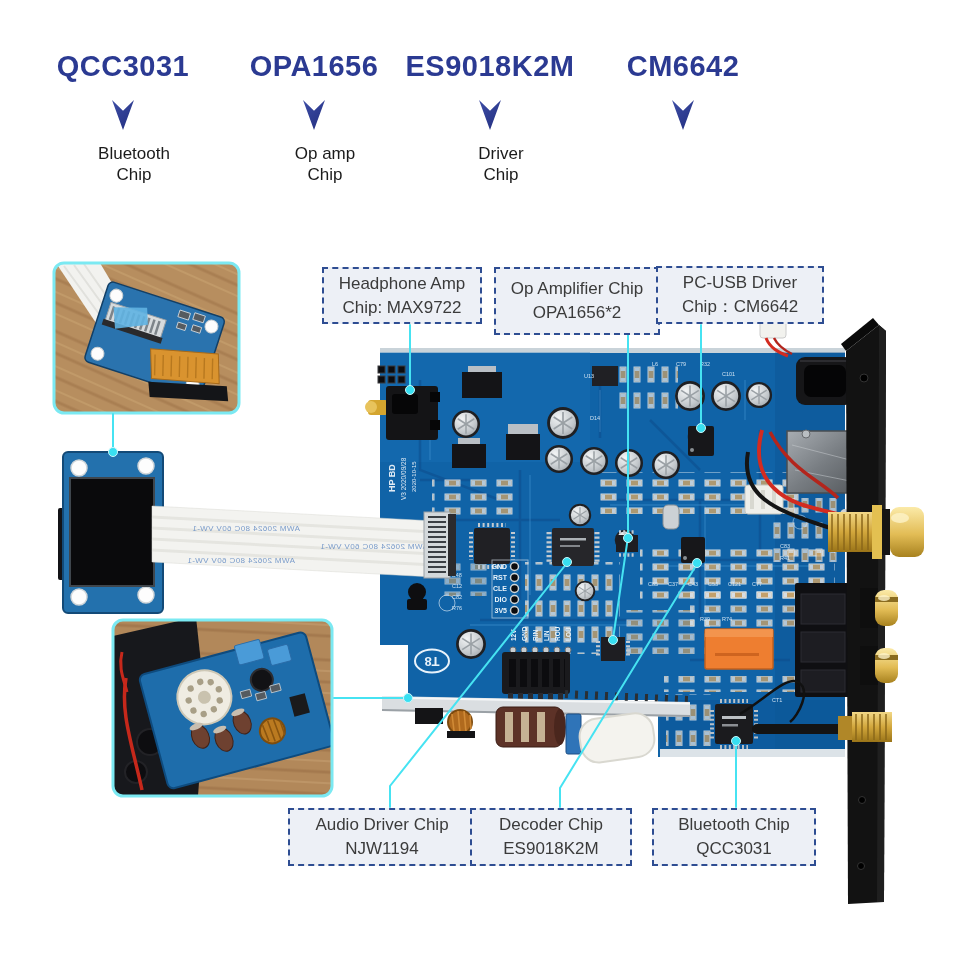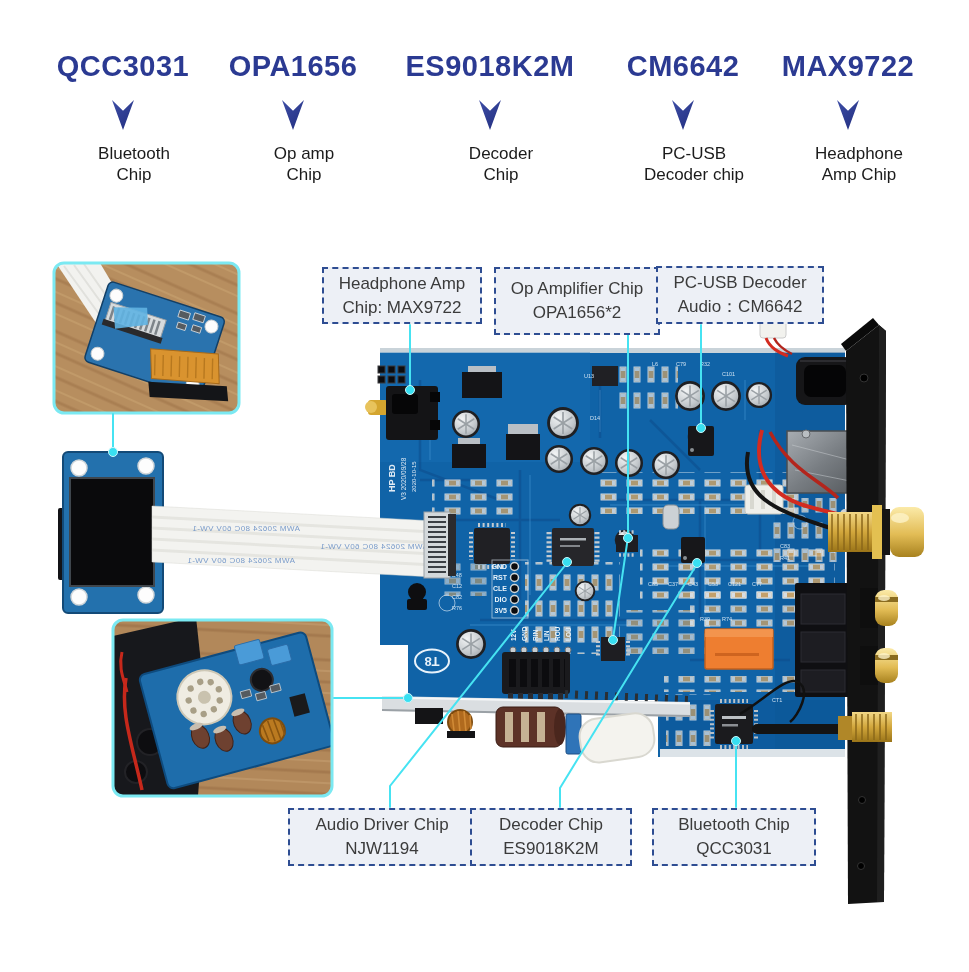--- a/index.html
+++ b/index.html
@@ -30,64 +30,52 @@
 <div class="stage">
 
   <div class="chip-col" style="left:43px;width:160px">
     <div class="chip-name">QCC3031</div>
     <div class="down-arrow"></div>
     <div class="chip-desc">
       <div>Bluetooth</div>
       <div>Chip</div>
     </div>
   </div>
-  <div class="chip-col" style="left:213px;width:160px">
+  <div class="chip-col" style="left:234px;width:160px">
     <div class="chip-name">OPA1656</div>
     <div class="down-arrow"></div>
     <div class="chip-desc">
       <div>Op amp</div>
       <div>Chip</div>
     </div>
   </div>
   <div class="chip-col" style="left:400px;width:180px">
     <div class="chip-name">ES9018K2M</div>
     <div class="down-arrow"></div>
     <div class="chip-desc">
-      <div>Decoder</div>
+      <div>Driver</div>
       <div>Chip</div>
     </div>
   </div>
   <div class="chip-col" style="left:593px;width:180px">
     <div class="chip-name">CM6642</div>
     <div class="down-arrow"></div>
-    <div class="chip-desc">
-      <div>PC-USB</div>
-      <div>Decoder chip</div>
-    </div>
-  </div>
-  <div class="chip-col" style="left:758px;width:180px">
-    <div class="chip-name">MAX9722</div>
-    <div class="down-arrow"></div>
-    <div class="chip-desc">
-      <div>Headphone</div>
-      <div>Amp Chip</div>
-    </div>
   </div>
 
   <div class="callout" style="left:322px;top:267px;width:160px;height:57px">
     <div>Headphone Amp</div>
     <div>Chip: MAX9722</div>
   </div>
   <div class="callout" style="left:494px;top:267px;width:166px;height:68px">
     <div>Op Amplifier Chip</div>
     <div>OPA1656*2</div>
   </div>
   <div class="callout" style="left:656px;top:266px;width:168px;height:58px">
-    <div>PC-USB Decoder</div>
-    <div>Audio：CM6642</div>
+    <div>PC-USB Driver</div>
+    <div>Chip：CM6642</div>
   </div>
   <div class="callout" style="left:288px;top:808px;width:188px;height:58px">
     <div>Audio Driver Chip</div>
     <div>NJW1194</div>
   </div>
   <div class="callout" style="left:470px;top:808px;width:162px;height:58px">
     <div>Decoder Chip</div>
     <div>ES9018K2M</div>
   </div>
   <div class="callout" style="left:652px;top:808px;width:164px;height:58px">

